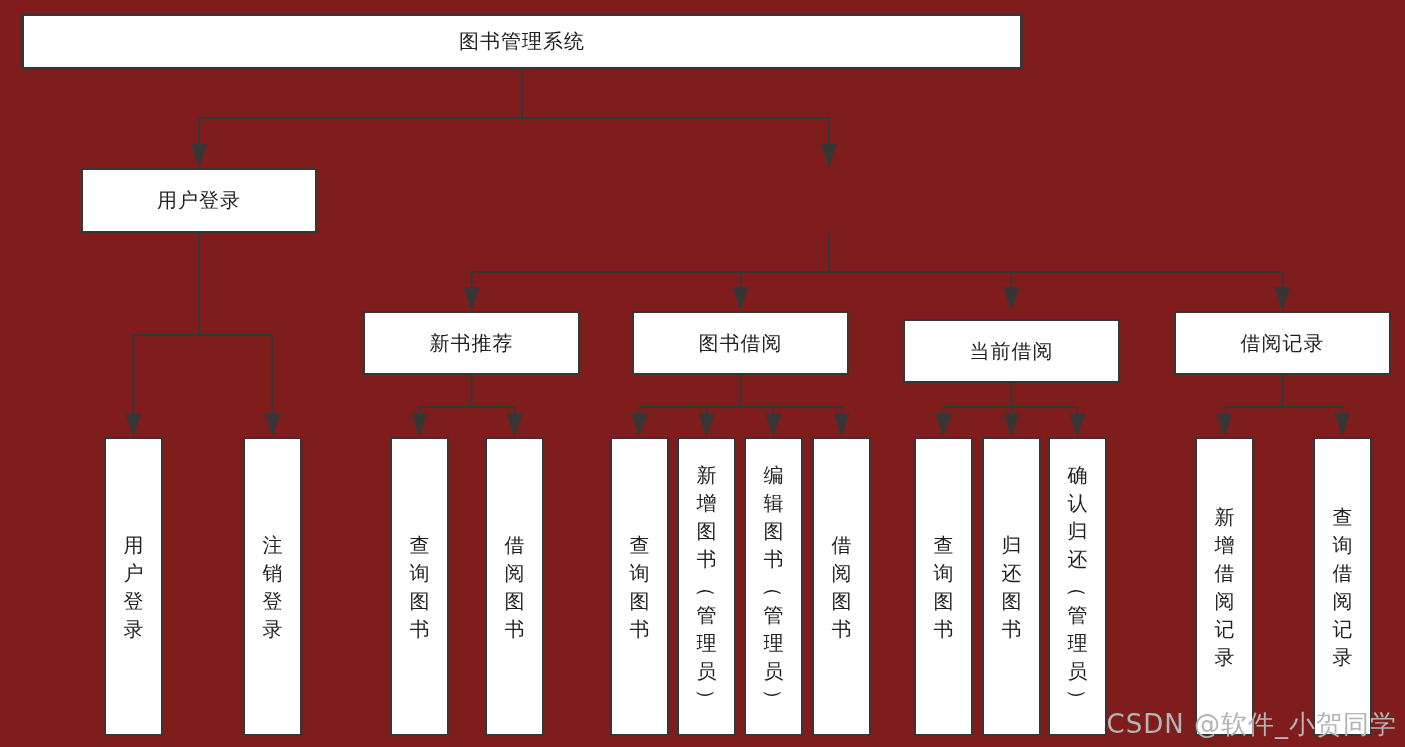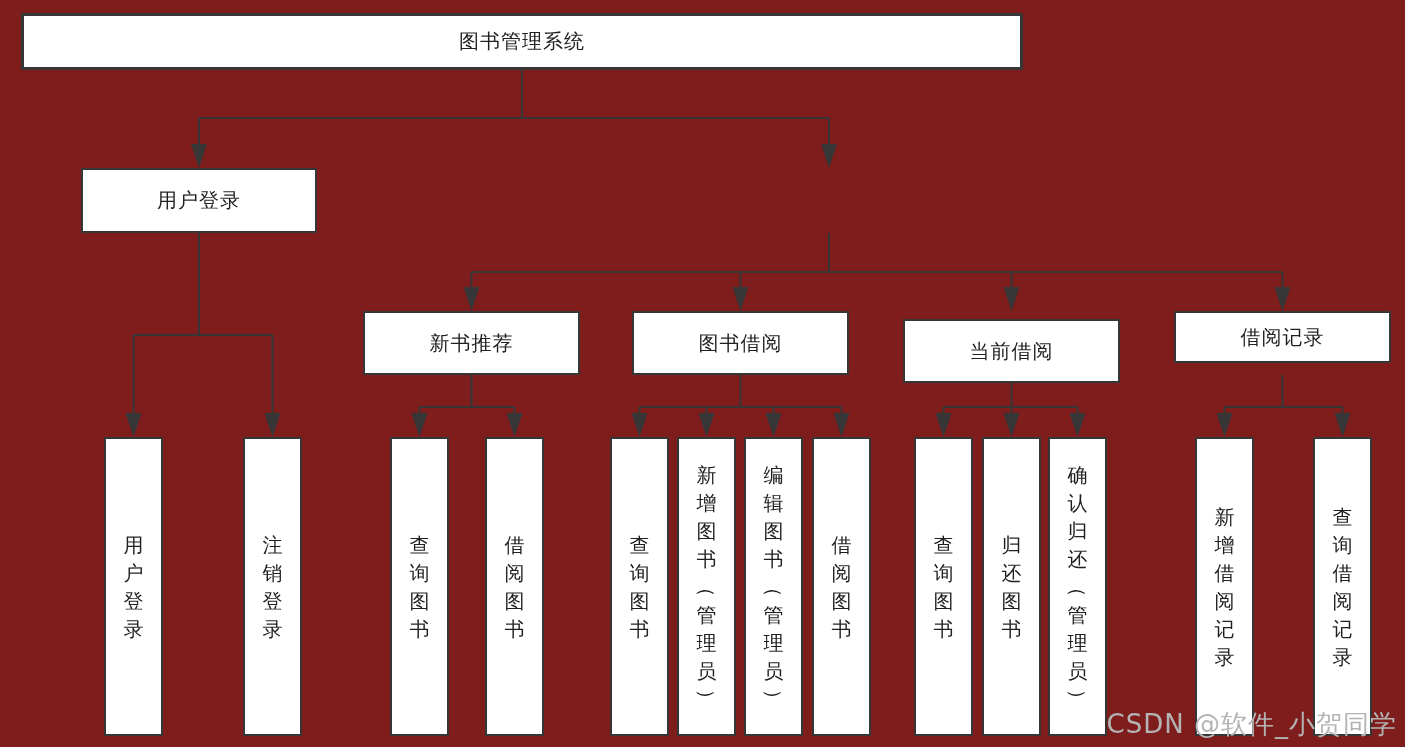--- a/index.html
+++ b/index.html
@@ -70,21 +70,21 @@
       M1216.5 413 h16 l-8 24 z  M1334.5 413 h16 l-8 24 z"></path>
   </svg>
 
   <div class="hnode root" style="left:21px; top:13px; width:1002px; height:57px;">图书管理系统</div>
 
   <div class="hnode" style="left:81px; top:168px; width:236px; height:65px;">用户登录</div>
 
   <div class="hnode" style="left:363px; top:311px; width:217px; height:64px;">新书推荐</div>
   <div class="hnode" style="left:632px; top:311px; width:217px; height:64px;">图书借阅</div>
   <div class="hnode" style="left:903px; top:311px; width:217px; height:64px;margin-top:8px;">当前借阅</div>
-  <div class="hnode" style="left:1174px; top:311px; width:217px; height:52px;">借阅记录</div>
+  <div class="hnode" style="left:1174px; top:311px; width:217px; height:64px;">借阅记录</div>
 
   <div class="leaf" style="left:104px;">
     <div class="vtext">
         <span>用</span>
         <span>户</span>
         <span>登</span>
         <span>录</span>
       </div>
   </div>
   <div class="leaf" style="left:243px;">

